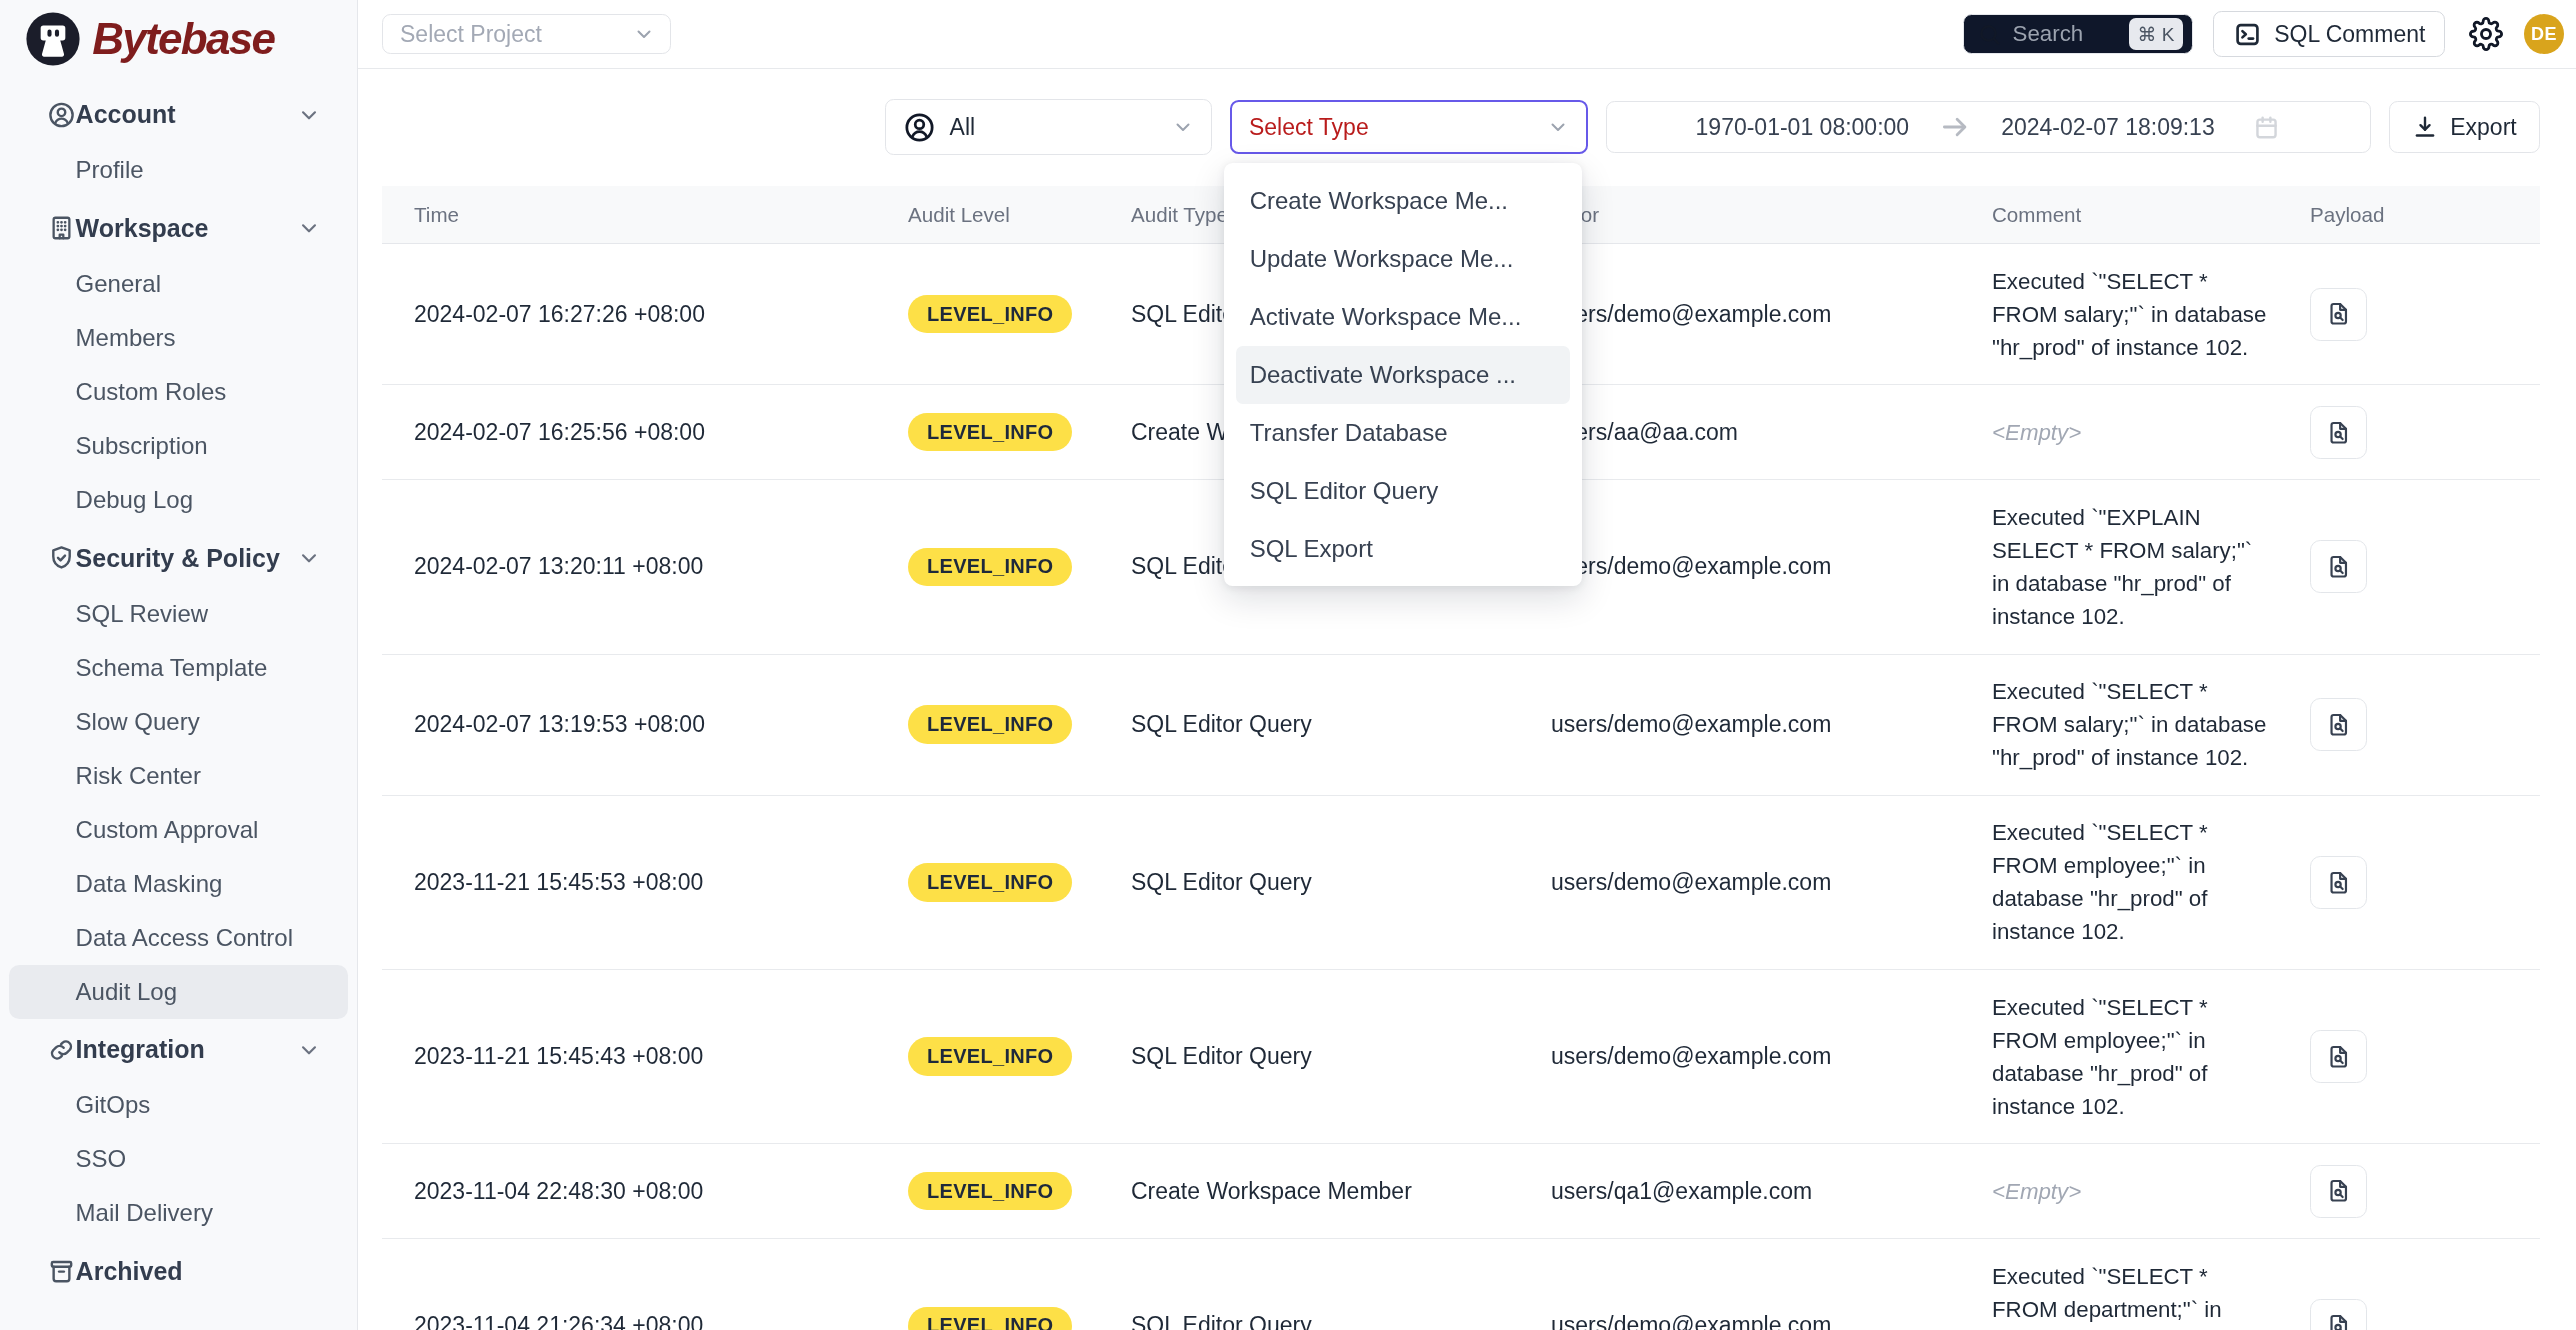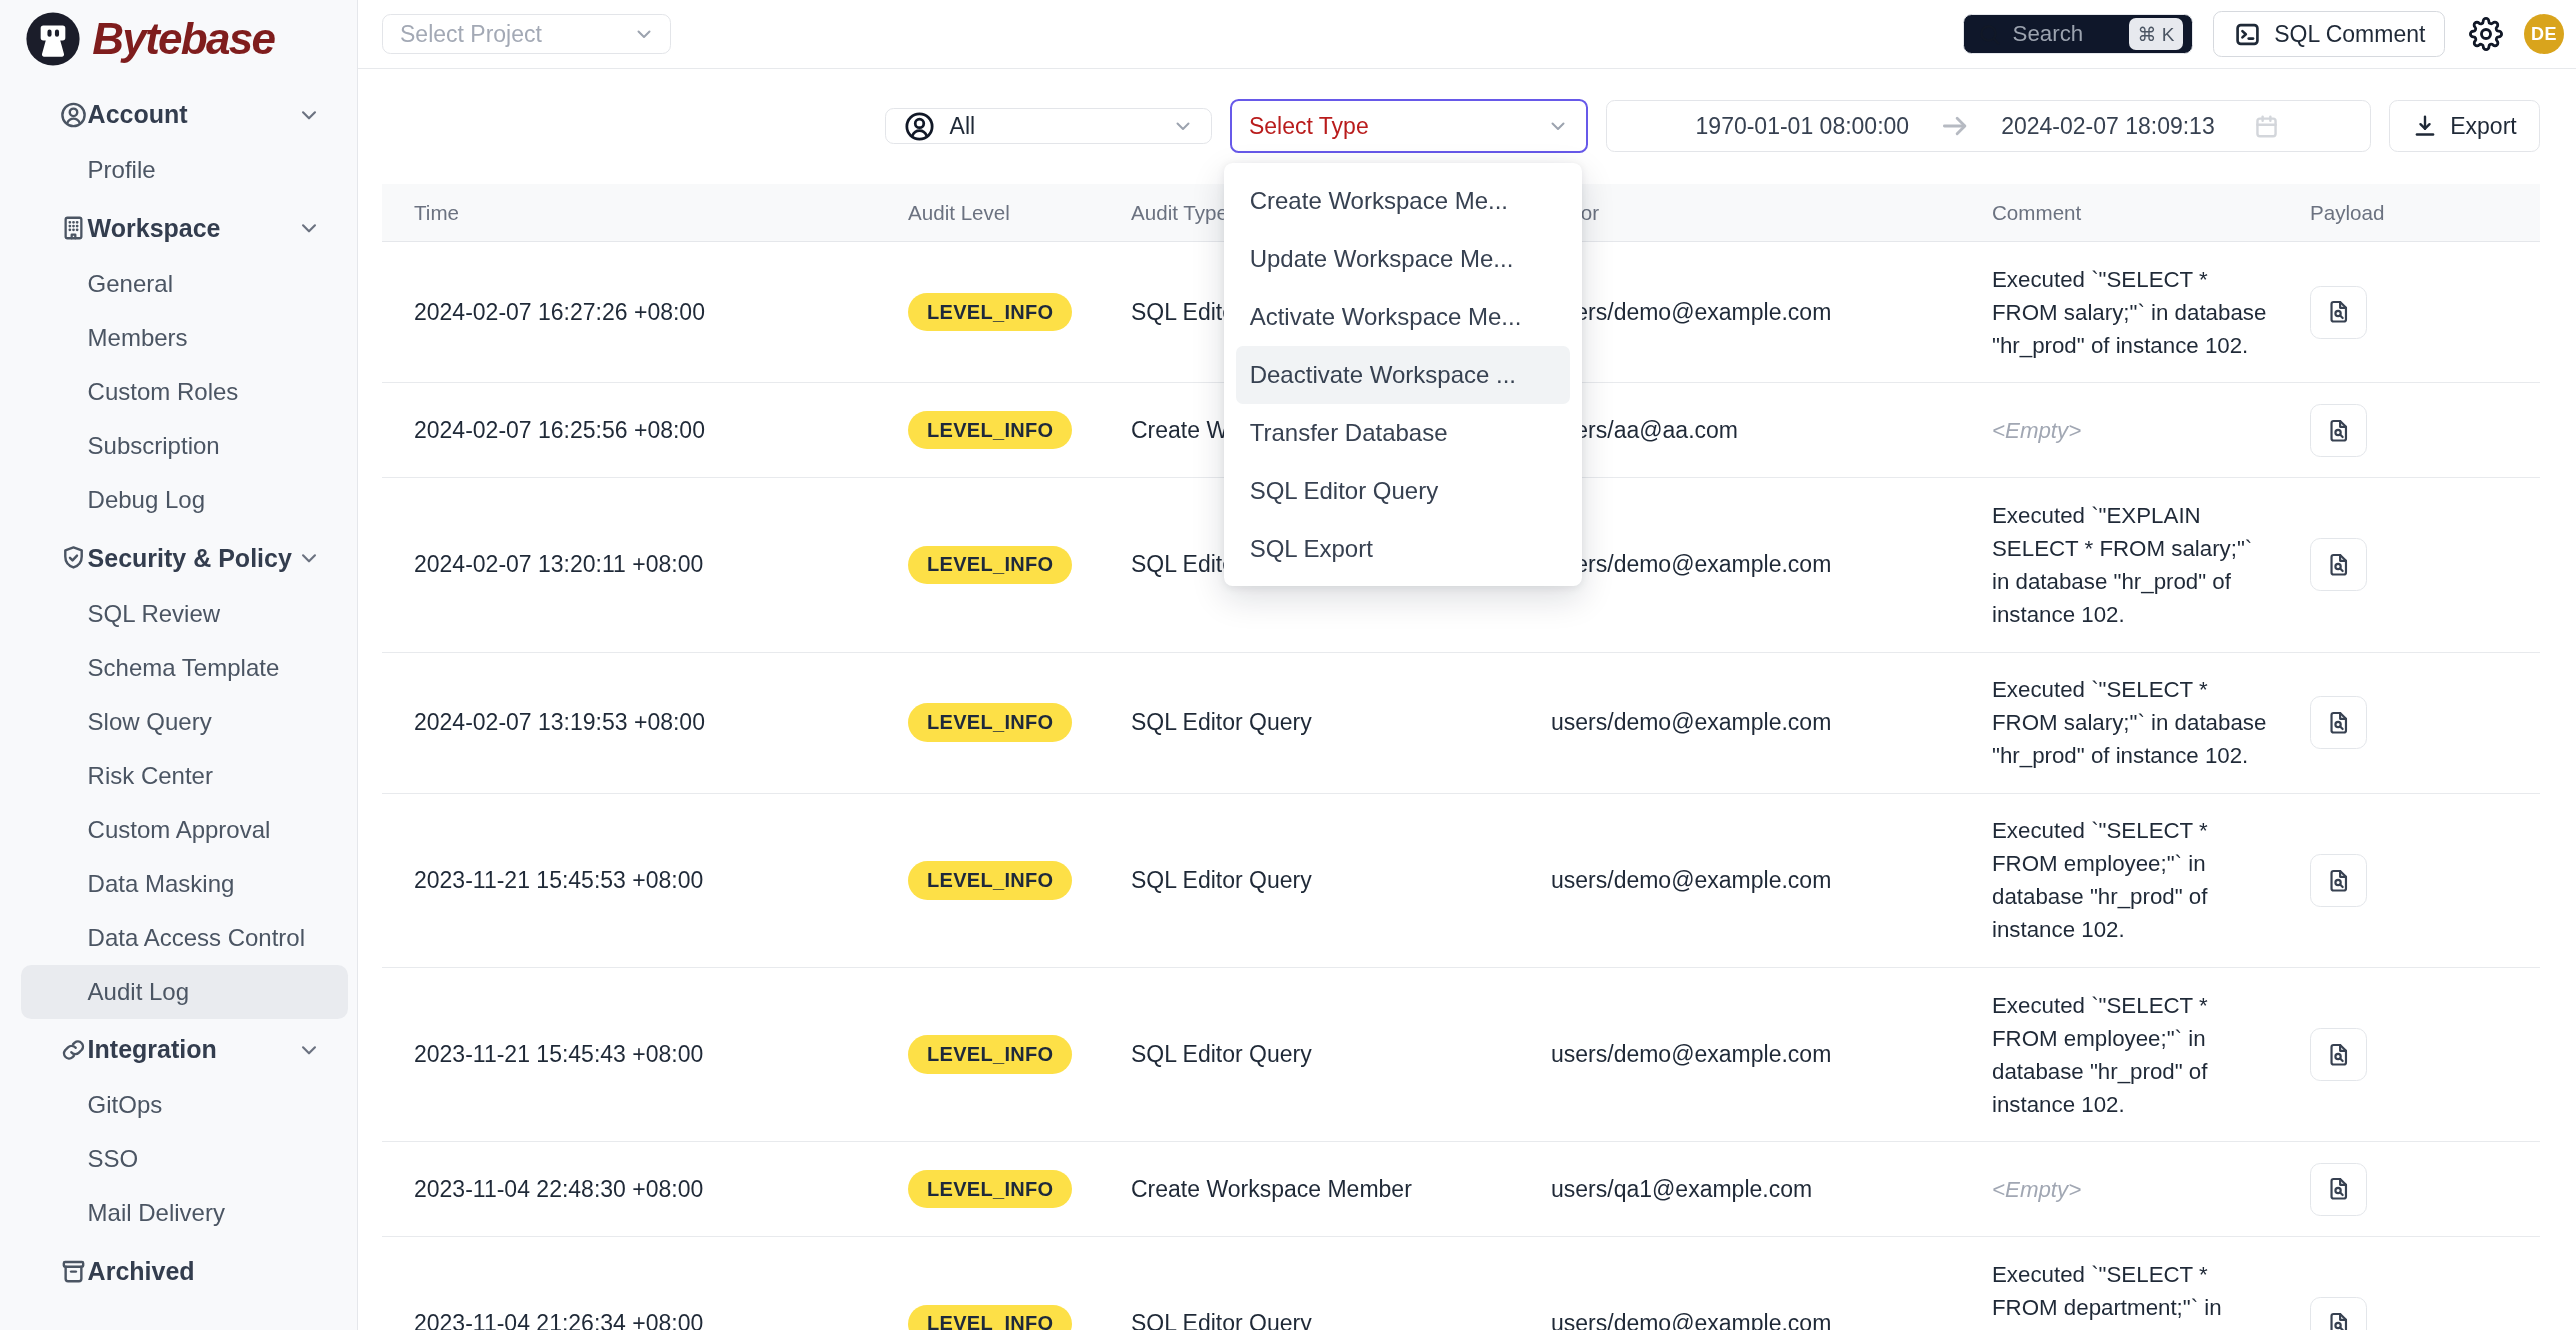--- a/index.html
+++ b/index.html
@@ -16,21 +16,21 @@
   
   .sidebar {
     width:358px; min-width:358px; height:100%;
     background:#f8f9fb; border-right:0.9px solid #e5e7eb;
     overflow:hidden;
   }
   .logo { display:flex; align-items:center; gap:10.3px; padding:10.3px 13.7px 6.9px 24px; }
   .logo-mark { width:58px; height:58px; }
   .brand { font-size:44px; font-weight:800; color:#7f1d1d; letter-spacing:-1.7px;font-style:italic; }
 
-  .nav { padding-top:8.6px;margin-left:12px; }
+  .nav { padding-top:8.6px; }
   .nav-row {
     position:relative; height:54px; margin:0 8.6px;
     display:flex; align-items:center; padding-left:67px;
     border-radius:10.3px; cursor:pointer;
   }
   .nav-row.section { height:57px; margin-top:2.6px; }
   .nav-row.selected { background:#e9ebef; }
   .nav-icon {
     position:absolute; left:38px; top:50%; transform:translateY(-50%);
     width:29px; height:29px; color:#4b5563;
@@ -75,21 +75,21 @@
     font-weight:700; font-size:18px; display:flex; align-items:center; justify-content:center;
     letter-spacing:0.4px; cursor:pointer; flex:none;
   }
 
   
   .filterbar {
     display:flex; justify-content:flex-end; align-items:center;
     gap:18px; margin:30px 36px 0 0;
   }
   .actor-select {
-    width:327px; height:36px; border:0.9px solid #e3e5e9; border-radius:8.6px;
+    width:327px; height:56px; border:0.9px solid #e3e5e9; border-radius:8.6px;
     display:flex; align-items:center; gap:13.7px; padding:0 15.5px 0 17px;
     font-size:23px; color:#1f2937; background:#fff; cursor:pointer;
   }
   .icon-user { width:33px; height:33px; color:#111827; flex:none; }
   .actor-select .sm-chevron { margin-left:auto; }
   .type-select {
     width:358px; height:54px; border:2.6px solid #6759e9; border-radius:8.6px;
     display:flex; align-items:center; justify-content:space-between;
     padding:0 15.5px 0 17px; font-size:23px; color:#b91c1c; background:#fff; cursor:pointer;
   }

